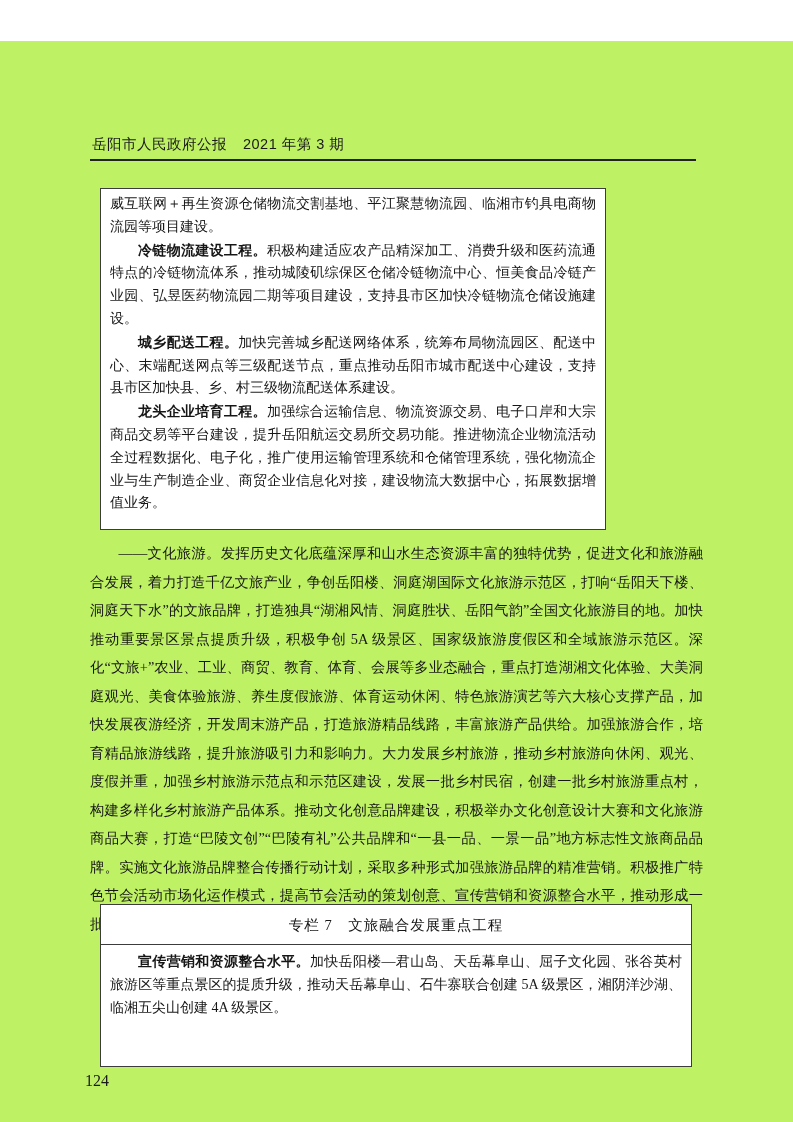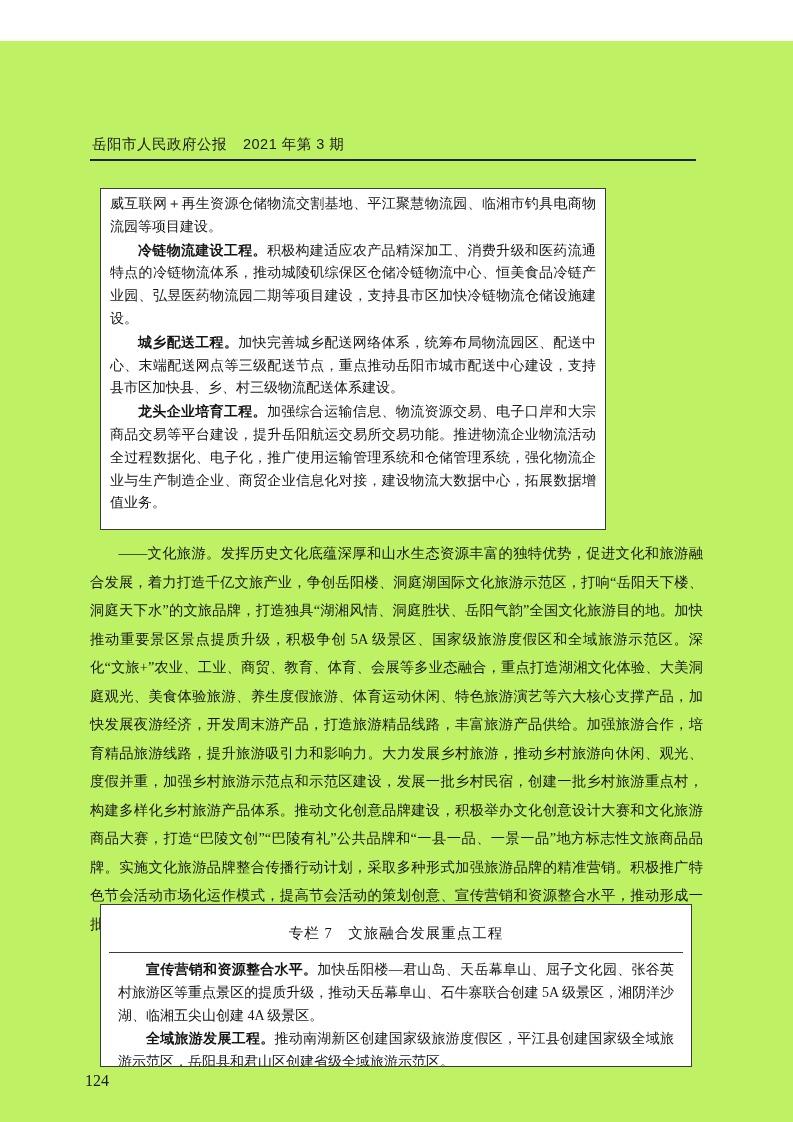--- a/index.html
+++ b/index.html
@@ -72,21 +72,21 @@
     text-align: justify;
     color: #161616;
   }
   .body-para p { margin: 0; text-indent: 2em; }
   
   .box2 {
     left: 100px;
     top: 863px;
     width: 592px;
     height: 163px;
-    padding: 8px;
+    padding: 0;
   }
   .box2-header {
     box-sizing: border-box;
     height: 40px;
     line-height: 40px;
     text-align: center;
     font-size: 14.5px;
     border-bottom: 1.5px solid #3c3c3c;
     letter-spacing: 1px;
     color: #161616;
@@ -122,19 +122,18 @@
   </div>
 
   <div class="body-para">
     <p>——文化旅游。发挥历史文化底蕴深厚和山水生态资源丰富的独特优势，促进文化和旅游融合发展，着力打造千亿文旅产业，争创岳阳楼、洞庭湖国际文化旅游示范区，打响“岳阳天下楼、洞庭天下水”的文旅品牌，打造独具“湖湘风情、洞庭胜状、岳阳气韵”全国文化旅游目的地。加快推动重要景区景点提质升级，积极争创 5A 级景区、国家级旅游度假区和全域旅游示范区。深化“文旅+”农业、工业、商贸、教育、体育、会展等多业态融合，重点打造湖湘文化体验、大美洞庭观光、美食体验旅游、养生度假旅游、体育运动休闲、特色旅游演艺等六大核心支撑产品，加快发展夜游经济，开发周末游产品，打造旅游精品线路，丰富旅游产品供给。加强旅游合作，培育精品旅游线路，提升旅游吸引力和影响力。大力发展乡村旅游，推动乡村旅游向休闲、观光、度假并重，加强乡村旅游示范点和示范区建设，发展一批乡村民宿，创建一批乡村旅游重点村，构建多样化乡村旅游产品体系。推动文化创意品牌建设，积极举办文化创意设计大赛和文化旅游商品大赛，打造“巴陵文创”“巴陵有礼”公共品牌和“一县一品、一景一品”地方标志性文旅商品品牌。实施文化旅游品牌整合传播行动计划，采取多种形式加强旅游品牌的精准营销。积极推广特色节会活动市场化运作模式，提高节会活动的策划创意、宣传营销和资源整合水平，推动形成一批全国知名的文化旅游节会品牌。</p>
   </div>
 
   <div class="colbox box2">
     <div class="box2-header">专栏 7　文旅融合发展重点工程</div>
     <div class="box2-body box-text">
       <p><span class="lead">宣传营销和资源整合水平。</span><span>加快岳阳楼—君山岛、天岳幕阜山、屈子文化园、张谷英村旅游区等重点景区的提质升级，推动天岳幕阜山、石牛寨联合创建 5A 级景区，湘阴洋沙湖、临湘五尖山创建 4A 级景区。</span></p>
-      <p><span class="lead">全域旅游发展工程。</span><span>推动南湖新区创建国家级旅游度假区，平江县创建国家级全域旅游示范区，岳阳县和君山区创建省级全域旅游示范区。</span></p>
     </div>
   </div>
 
   <div class="page-number">124</div>
 
 </div>
 
 </body></html>

